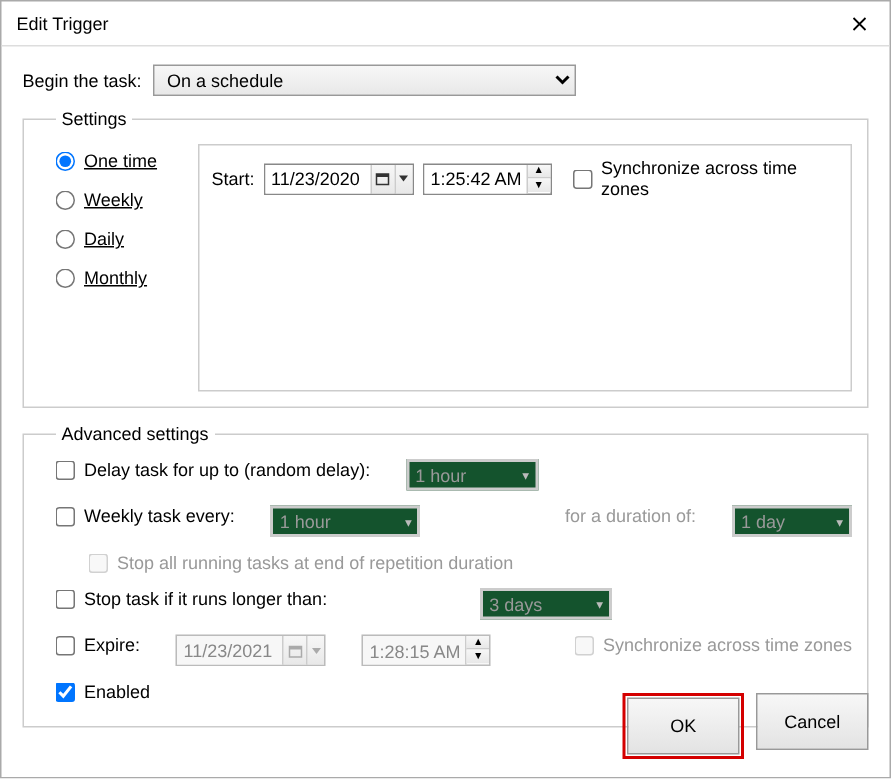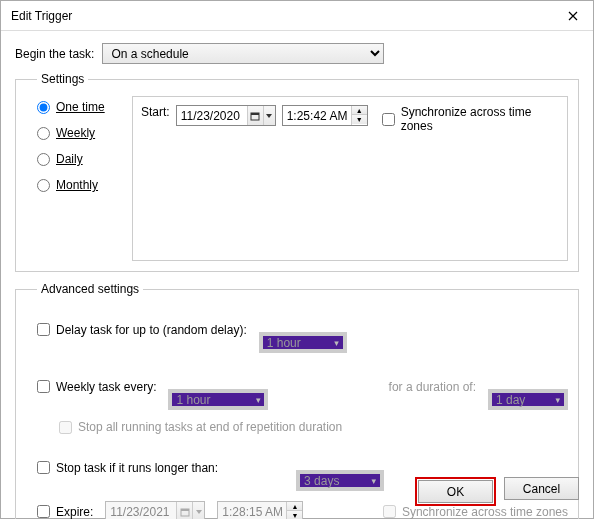--- a/index.html
+++ b/index.html
@@ -14,40 +14,40 @@
   .label { margin-right: 8px; }
   select.begin { flex: 0 0 282px; height: 21px; background: linear-gradient(#f7f7f7,#e8e8e8); border: 1px solid #999; padding: 0 4px; }
   fieldset { border: 1px solid #ccc; margin: 0 0 10px 0; padding: 10px 10px 10px 21px; }
   fieldset.settings { height: 200px; position: relative; }
   legend { padding: 0 4px; }
   .settings-inner { display: flex; height: 100%; }
   .radios { width: 95px; display: flex; flex-direction: column; gap: 12px; padding-top: 4px; }
   .radio-item { display: flex; align-items: center; gap: 6px; text-decoration: underline; }
   input[type=radio], input[type=checkbox] { width: 13px; height: 13px; margin: 0; }
   .panel { flex: 1; border: 1px solid #ccc; padding: 8px; }
-  .start-row { display: flex; align-items: flex-start; gap: 6px; }
+  .start-row { display: flex; align-items: center; gap: 6px; }
   .datebox, .timebox { display: flex; align-items: center; border: 1px solid #888; height: 21px; background: #fff; }
   .datebox input, .timebox input { border: none; outline: none; padding: 0 4px; height: 19px; width: 70px; }
   .timebox input { width: 68px; }
   .datebox.dis, .timebox.dis { border-color: #bbb; background:#f7f7f7; }
   .datebox.dis input, .timebox.dis input { background:#f7f7f7; color:#888; }
   .cal-btn { width: 16px; height: 19px; border-left: 1px solid #ccc; display:flex; align-items:center; justify-content:center; background: linear-gradient(#f7f7f7,#e8e8e8); }
   .cal-btn svg { width:10px; height:10px; }
   .spin { display:flex; flex-direction:column; border-left:1px solid #ccc; }
   .spin div { width:15px; height:9px; display:flex; align-items:center; justify-content:center; background:linear-gradient(#f7f7f7,#e8e8e8); font-size:7px; line-height:1; }
   .spin div:first-child { border-bottom:1px solid #ccc; }
-  .adv-row { display:flex; align-items:center; margin-bottom:10px; gap:12px; }
-  .combo { height:21px; border:4px solid #c2410c; display:flex; align-items:center; padding:0 4px; min-width:80px; justify-content:space-between; background:#4c1d95;margin-top:26px; }
+  .adv-row { display:flex; align-items:flex-start; margin-bottom:10px; gap:24px; }
+  .combo { height:21px; border:2px solid #c2410c; display:flex; align-items:center; padding:0 4px; min-width:80px; justify-content:space-between; background:#14532d; }
   .combo.dis { border-color:#ccc; color:#999; }
   .combo .chev { font-size:9px; color:#555; }
   .combo.dis .chev { color:#bbb; }
   .disabled-text { color:#999; }
   .indent { margin-left: 22px; }
   .footer { position:absolute; bottom:12px; right:14px; display:flex; gap:8px; }
-  button.dlg { width:75px; height:23px; background:linear-gradient(#f7f7f7,#e3e3e3); border:1px solid #999; cursor:pointer; }
+  button.dlg { width:75px; height:38px; background:linear-gradient(#f7f7f7,#e3e3e3); border:1px solid #999; cursor:pointer; }
   .ok-highlight { display:inline-block; border:2px solid #d40000; padding:1px; }
   .check-item { display:flex; align-items:center; gap:6px; }
   .sync-gap { margin-left:8px; }
   fieldset.advanced { padding-bottom: 6px; }
   .timebox .spin, .datebox .spin { height:19px; }
   .flex-spacer { flex:1; }
 </style>
 </head>
 <body>
 

